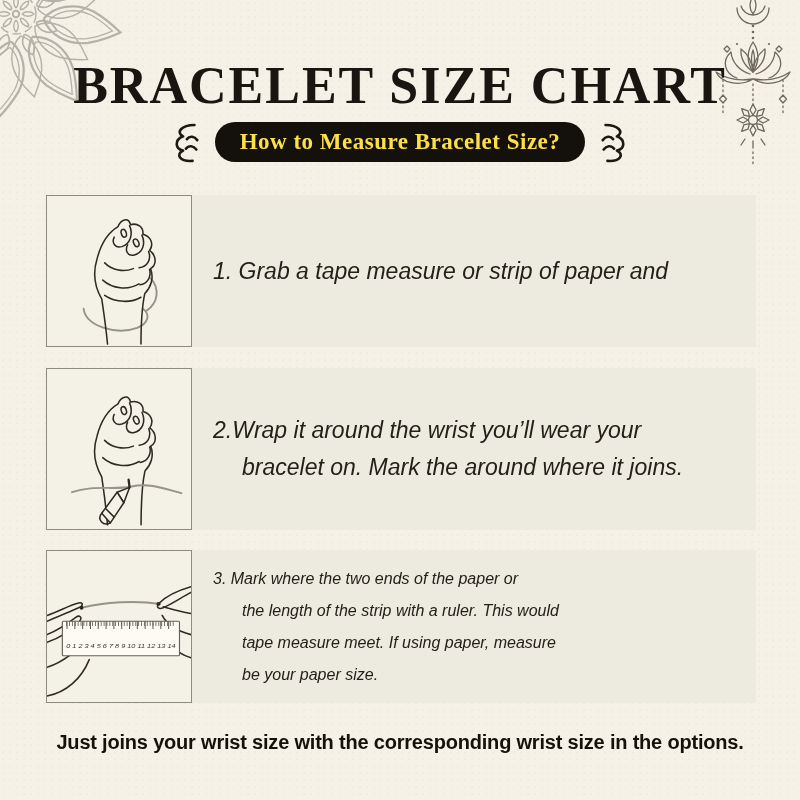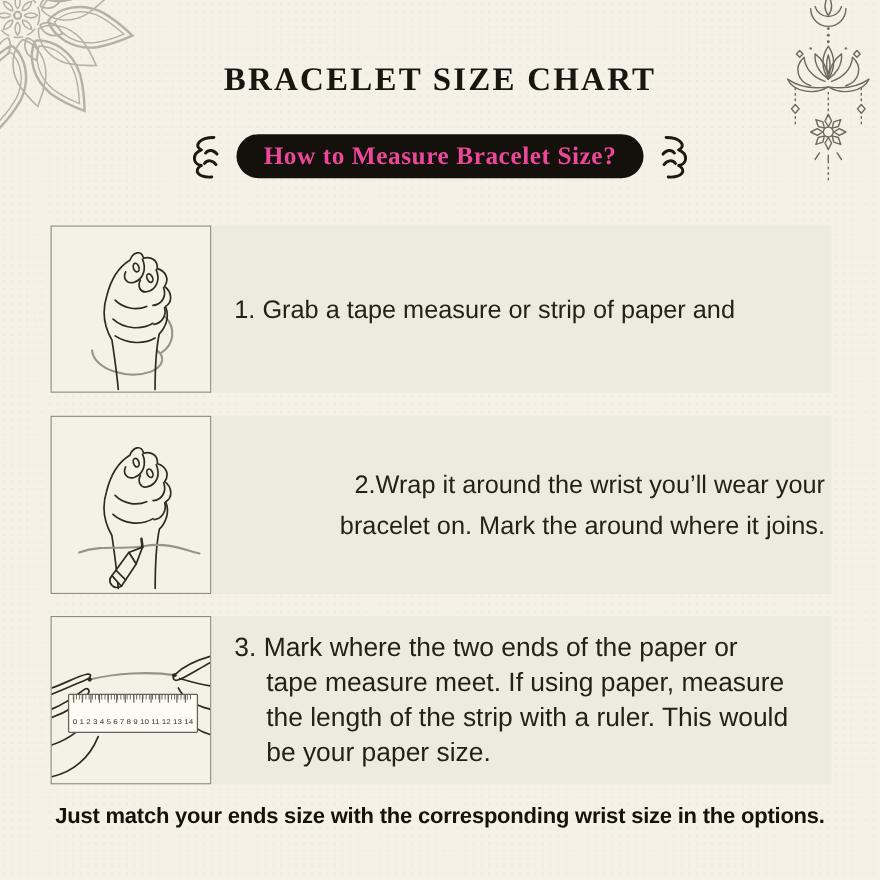--- a/index.html
+++ b/index.html
@@ -12,54 +12,54 @@
     color:#221e17;
   }
   .deco{position:absolute;pointer-events:none;}
   #mandala{left:0;top:0;}
   #lotus{left:710px;top:0;}
 
   h1.title{
     position:absolute;top:56px;left:0;width:800px;margin:0;
     text-align:center;
     font-family:"Liberation Serif","DejaVu Serif",serif;
-    font-weight:bold;font-size:30px;letter-spacing:2px;
+    font-weight:bold;font-size:52px;letter-spacing:2px;
     color:#191510;
   }
 
   .badge-row{
     position:absolute;top:119px;left:0;width:800px;height:46px;
     display:flex;align-items:center;justify-content:center;gap:13px;
   }
   .badge{
-    background:#14100b;color:#ec4899;
+    background:#14100b;color:#fde047;
     font-family:"Liberation Serif","DejaVu Serif",serif;
     font-weight:bold;font-size:23px;letter-spacing:0.5px;
     padding:7px 25px;border-radius:26px;white-space:nowrap;
   }
 
-  .steps{position:absolute;left:46px;top:205px;width:710px;}
+  .steps{position:absolute;left:46px;top:195px;width:710px;font-style:italic;}
   .step{
     display:flex;align-items:stretch;background:#edeae0;
   }
   .step.s1{height:152px;margin-bottom:21px;}
-  .step.s2{height:162px;margin-bottom:20px;text-align:right;}
+  .step.s2{height:162px;margin-bottom:20px;}
   .step.s3{height:153px;}
   .figure{
     flex:0 0 146px;box-sizing:border-box;
     background:#f4f1e7;border:1px solid #8f8b81;
   }
   .figure svg{width:100%;height:100%;display:block;}
   .stext{
     flex:1;display:flex;flex-direction:column;justify-content:center;
     padding-left:21px;padding-right:6px;
     color:#25211a;
   }
   .s1 .stext,.s2 .stext{font-size:23px;line-height:37px;}
-  .s3 .stext{font-size:24px;line-height:32px;}
+  .s3 .stext{font-size:16px;line-height:32px;}
   .line.cont{padding-left:29px;}
 
   .footer{
     position:absolute;top:731px;left:0;width:800px;
     text-align:center;font-weight:bold;font-size:20px;
     letter-spacing:-0.2px;color:#15110b;
   }
 
   .ink{stroke:#2e2a23;stroke-width:1.6;fill:none;stroke-linecap:round;stroke-linejoin:round;}
   .gray{stroke:#97928a;stroke-width:2;fill:none;stroke-linecap:round;}
@@ -271,21 +271,21 @@
           <path d="M150,108 C130,102 120,88 118,72"></path>
         </g>
         <rect x="16" y="70" width="122" height="36" rx="1" fill="#fdfbf4" stroke="#66625a" stroke-width="1.2"></rect>
         <path d="M20,72.5 L134,72.5" stroke="#66625a" stroke-width="5" stroke-dasharray="0.9 2.1" fill="none"></path>
         <path d="M20.3,74 L134,74" stroke="#66625a" stroke-width="8" stroke-dasharray="1.1 7.04" fill="none"></path>
         <text x="77" y="98" text-anchor="middle" font-size="6.5" fill="#3a362e" font-family="Liberation Sans, sans-serif" textLength="114" lengthAdjust="spacingAndGlyphs">0 1 2 3 4 5 6 7 8 9 10 11 12 13 14</text>
       </svg>
     </div>
     <div class="stext">
       <div class="line first">3. Mark where the two ends of the paper or</div>
+      <div class="line cont">the length of the strip with a ruler. This would</div>
       <div class="line cont">tape measure meet. If using paper, measure</div>
-      <div class="line cont">the length of the strip with a ruler. This would</div>
       <div class="line cont">be your paper size.</div>
     </div>
   </div>
 
 </div>
 
-<div class="footer">Just match your ends size with the corresponding wrist size in the options.</div>
+<div class="footer">Just joins your wrist size with the corresponding wrist size in the options.</div>
 
 </body></html>

